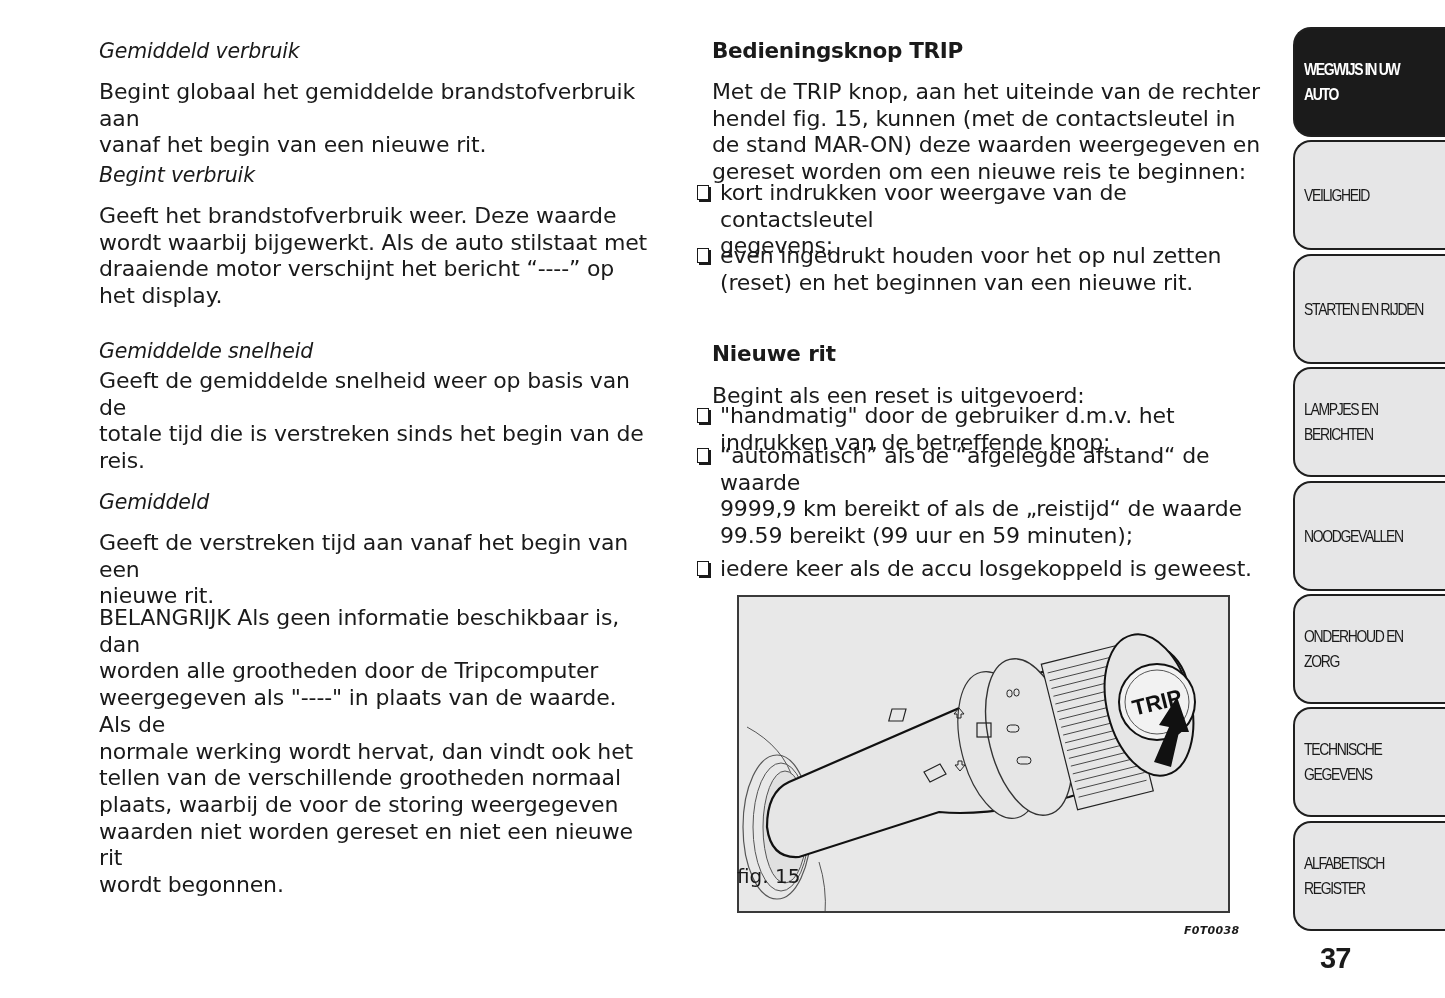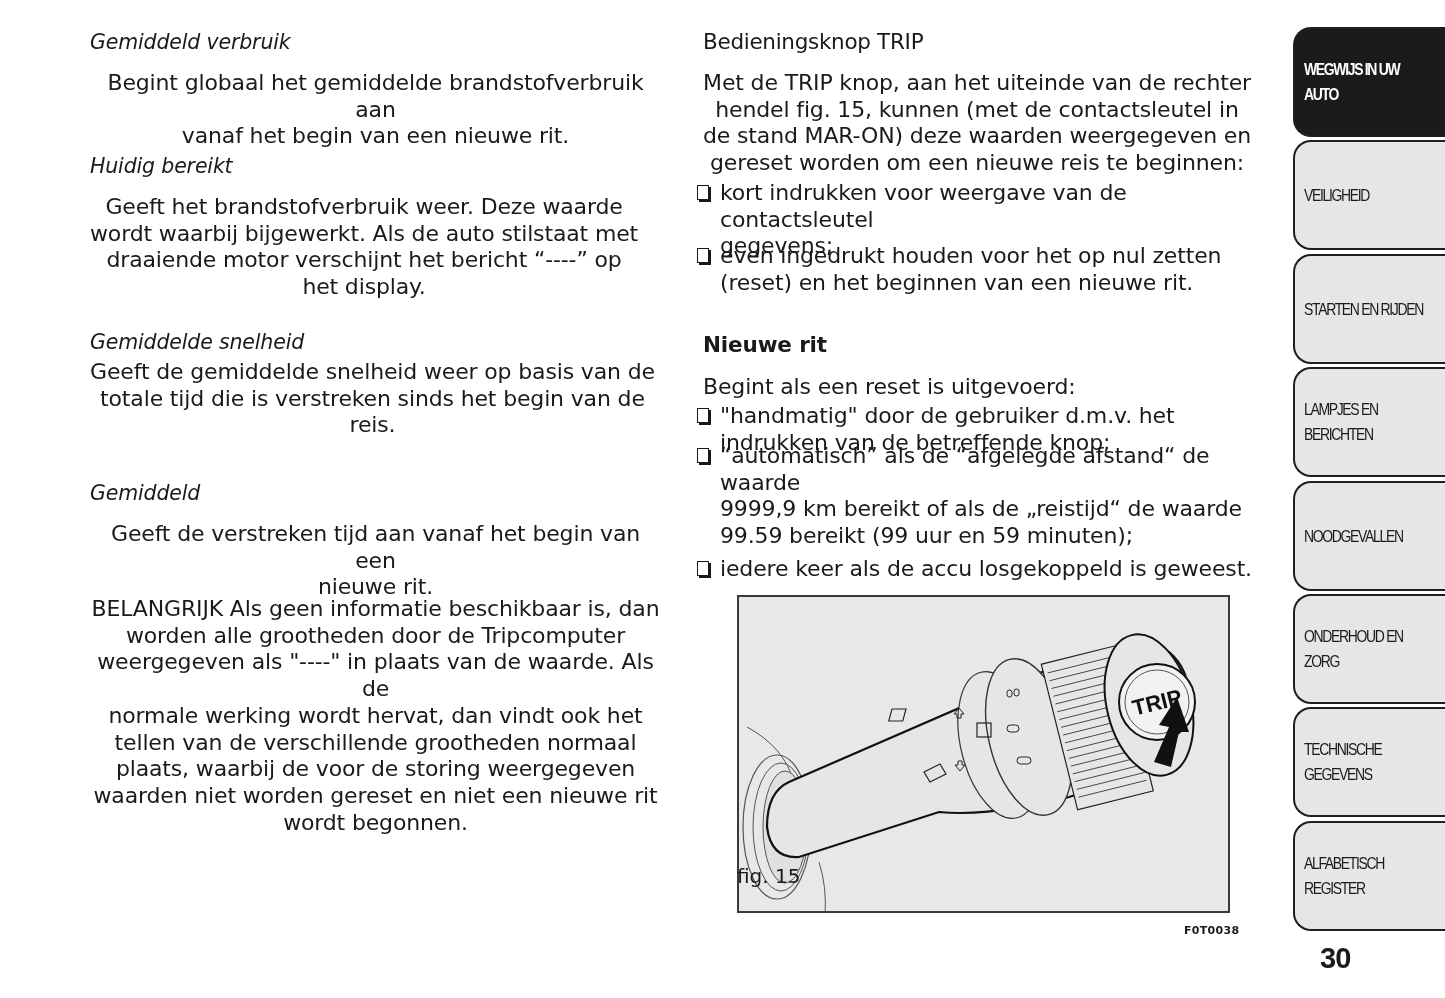--- a/index.html
+++ b/index.html
@@ -5,43 +5,42 @@
   html, body { margin: 0; padding: 0; }
   body {
     width: 1445px; height: 998px; position: relative; overflow: hidden;
     background: #ffffff; color: #1a1a1a;
     font-family: "DejaVu Sans", sans-serif;
   }
   .col { position: absolute; top: 0; }
   .col-left { left: 83px; width: 585px; }
   .col-right { left: 696px; width: 585px; }
   .p {
-    position: absolute; margin: 7px;
+    position: absolute; margin: 16px;
     font-size: 22px; line-height: 26.7px; letter-spacing: -0.15px;
     white-space: pre-line;
-    text-align: center;
   }
   .ital { font-style: italic; font-size: 20.5px; }
-  .bold { font-weight: normal; font-size: 21.5px; letter-spacing: -0.3px; }
+  .bold { font-weight: bold; font-size: 21.5px; letter-spacing: -0.3px; }
   .bolditalic { font-weight: bold; font-size: 21.5px; }
   .bullet {
     position: absolute; left: 0; font-size: 22px; line-height: 26.7px; width: 585px;
   }
   .bullet .box {
     position: absolute; left: 1px; top: 5px; width: 12px; height: 15px;
     border: 1.5px solid #1a1a1a; box-shadow: 2px 2px 0 #1a1a1a; box-sizing: border-box;
   }
   .bullet .txt { display: block; margin-left: 24px; white-space: pre-line; letter-spacing: -0.15px; }
 
   .figure {
     position: absolute; left: 737px; top: 595px; width: 493px; height: 318px;
     border: 2px solid #3a3a3a; background: #e8e8e8; box-sizing: border-box; overflow: hidden;
   }
   .fig-caption { position: absolute; left: 737px; top: 864px; font-size: 20px; }
-  .fig-code { position: absolute; left: 1184px; top: 924px; font-size: 11px; font-weight: bold; letter-spacing: 0.3px; }
+  .fig-code { position: absolute; left: 1184px; top: 924px; font-size: 11px; font-weight: bold; letter-spacing: 0.3px; font-style: italic; }
 
   .tabs { position: absolute; left: 1293px; top: 27px; width: 152px; }
   .tab {
     position: absolute; left: 0; width: 160px; height: 110px;
     border: 2px solid #1f1f1f; border-right: none;
     border-radius: 18px 0 0 18px; box-sizing: border-box;
     background: #e6e6e7; color: #1a1a1a;
     font-family: "Liberation Sans", sans-serif; font-size: 17px; line-height: 25px;
     letter-spacing: -1.6px; transform-origin: left;
     display: flex; align-items: center; padding-left: 9px;
@@ -55,21 +54,21 @@
   }
 </style>
 </head>
 <body>
 
 <div class="col col-left">
   <p class="p ital" style="top:22px">Gemiddeld verbruik</p>
   <p class="p" style="top:63px">Begint globaal het gemiddelde brandstofverbruik aan
 vanaf het begin van een nieuwe rit.</p>
 
-  <p class="p ital" style="top:146px">Huidig bereikt</p>
+  <p class="p ital" style="top:146px">Begint verbruik</p>
   <p class="p" style="top:187px">Geeft het brandstofverbruik weer. Deze waarde
 wordt waarbij bijgewerkt. Als de auto stilstaat met
 draaiende motor verschijnt het bericht “----” op
 het display.</p>
 
   <p class="p ital" style="top:322px">Gemiddelde snelheid</p>
   <p class="p" style="top:352px">Geeft de gemiddelde snelheid weer op basis van de
 totale tijd die is verstreken sinds het begin van de
 reis.</p>
 
@@ -193,13 +192,13 @@
   <div class="tab" style="top:340px;"><span>LAMPJES EN
 BERICHTEN</span></div>
   <div class="tab" style="top:454px;"><span>NOODGEVALLEN</span></div>
   <div class="tab" style="top:567px;"><span>ONDERHOUD EN
 ZORG</span></div>
   <div class="tab" style="top:680px;"><span>TECHNISCHE
 GEGEVENS</span></div>
   <div class="tab" style="top:794px;"><span>ALFABETISCH
 REGISTER</span></div>
 </div>
-<div class="page-num">30</div>
+<div class="page-num">37</div>
 
 </body></html>

